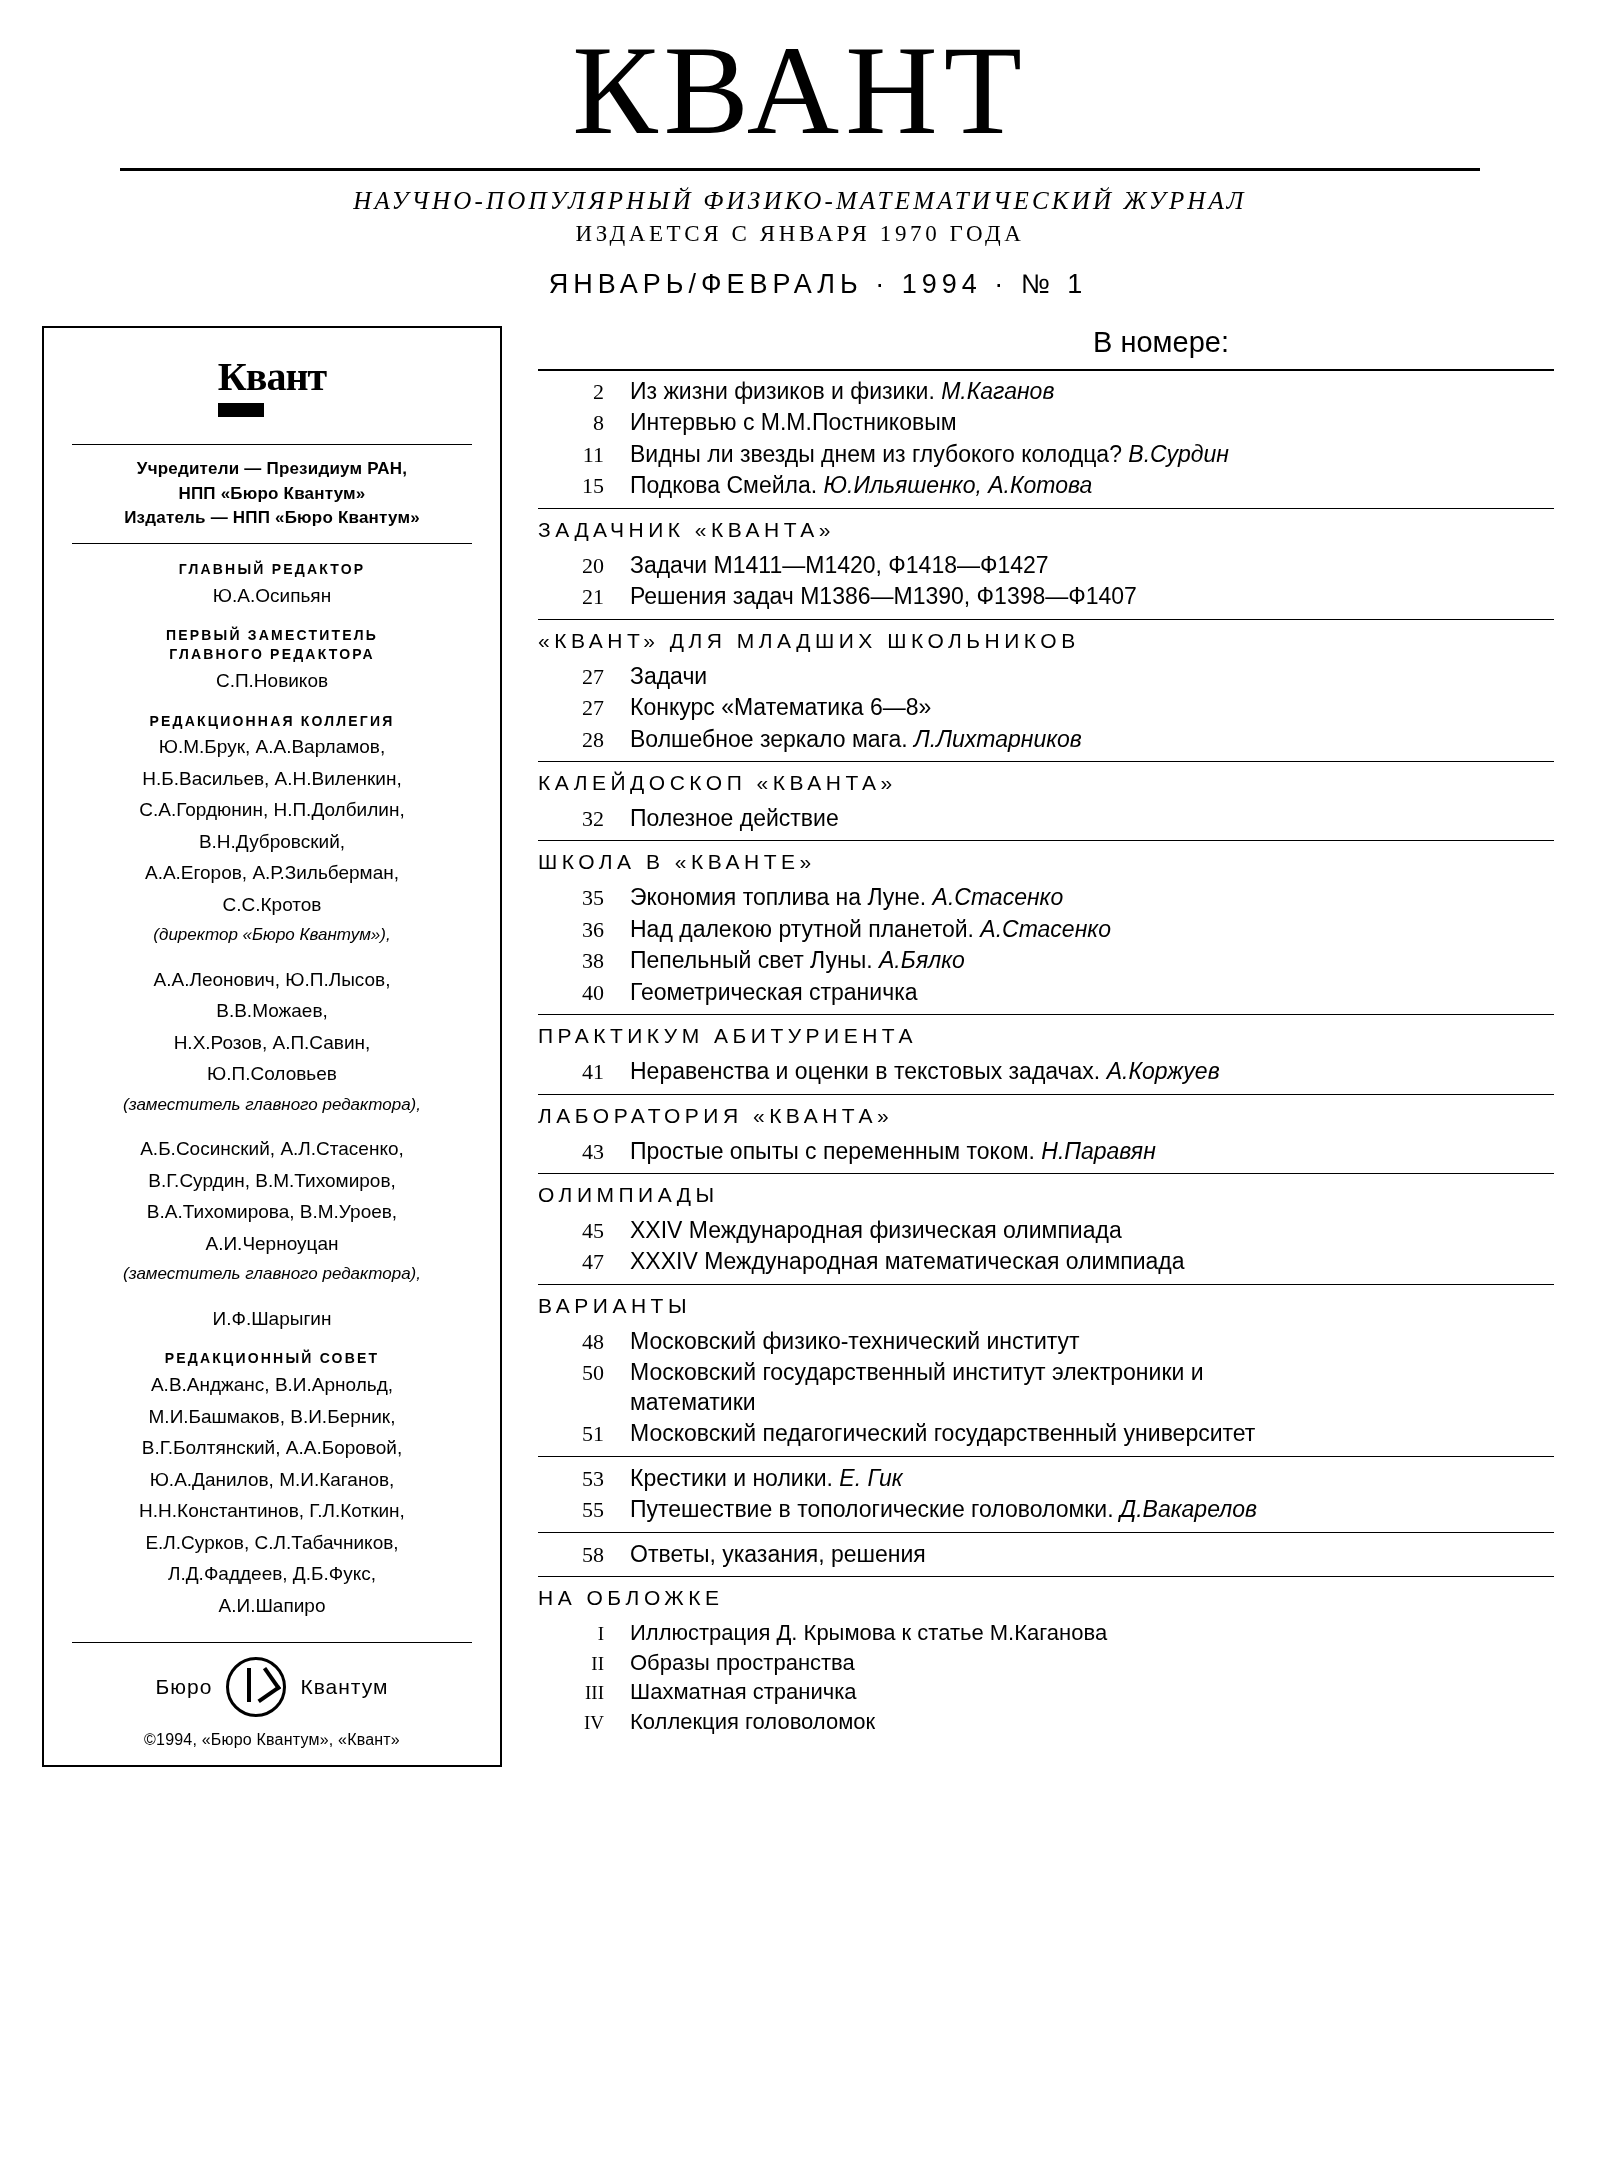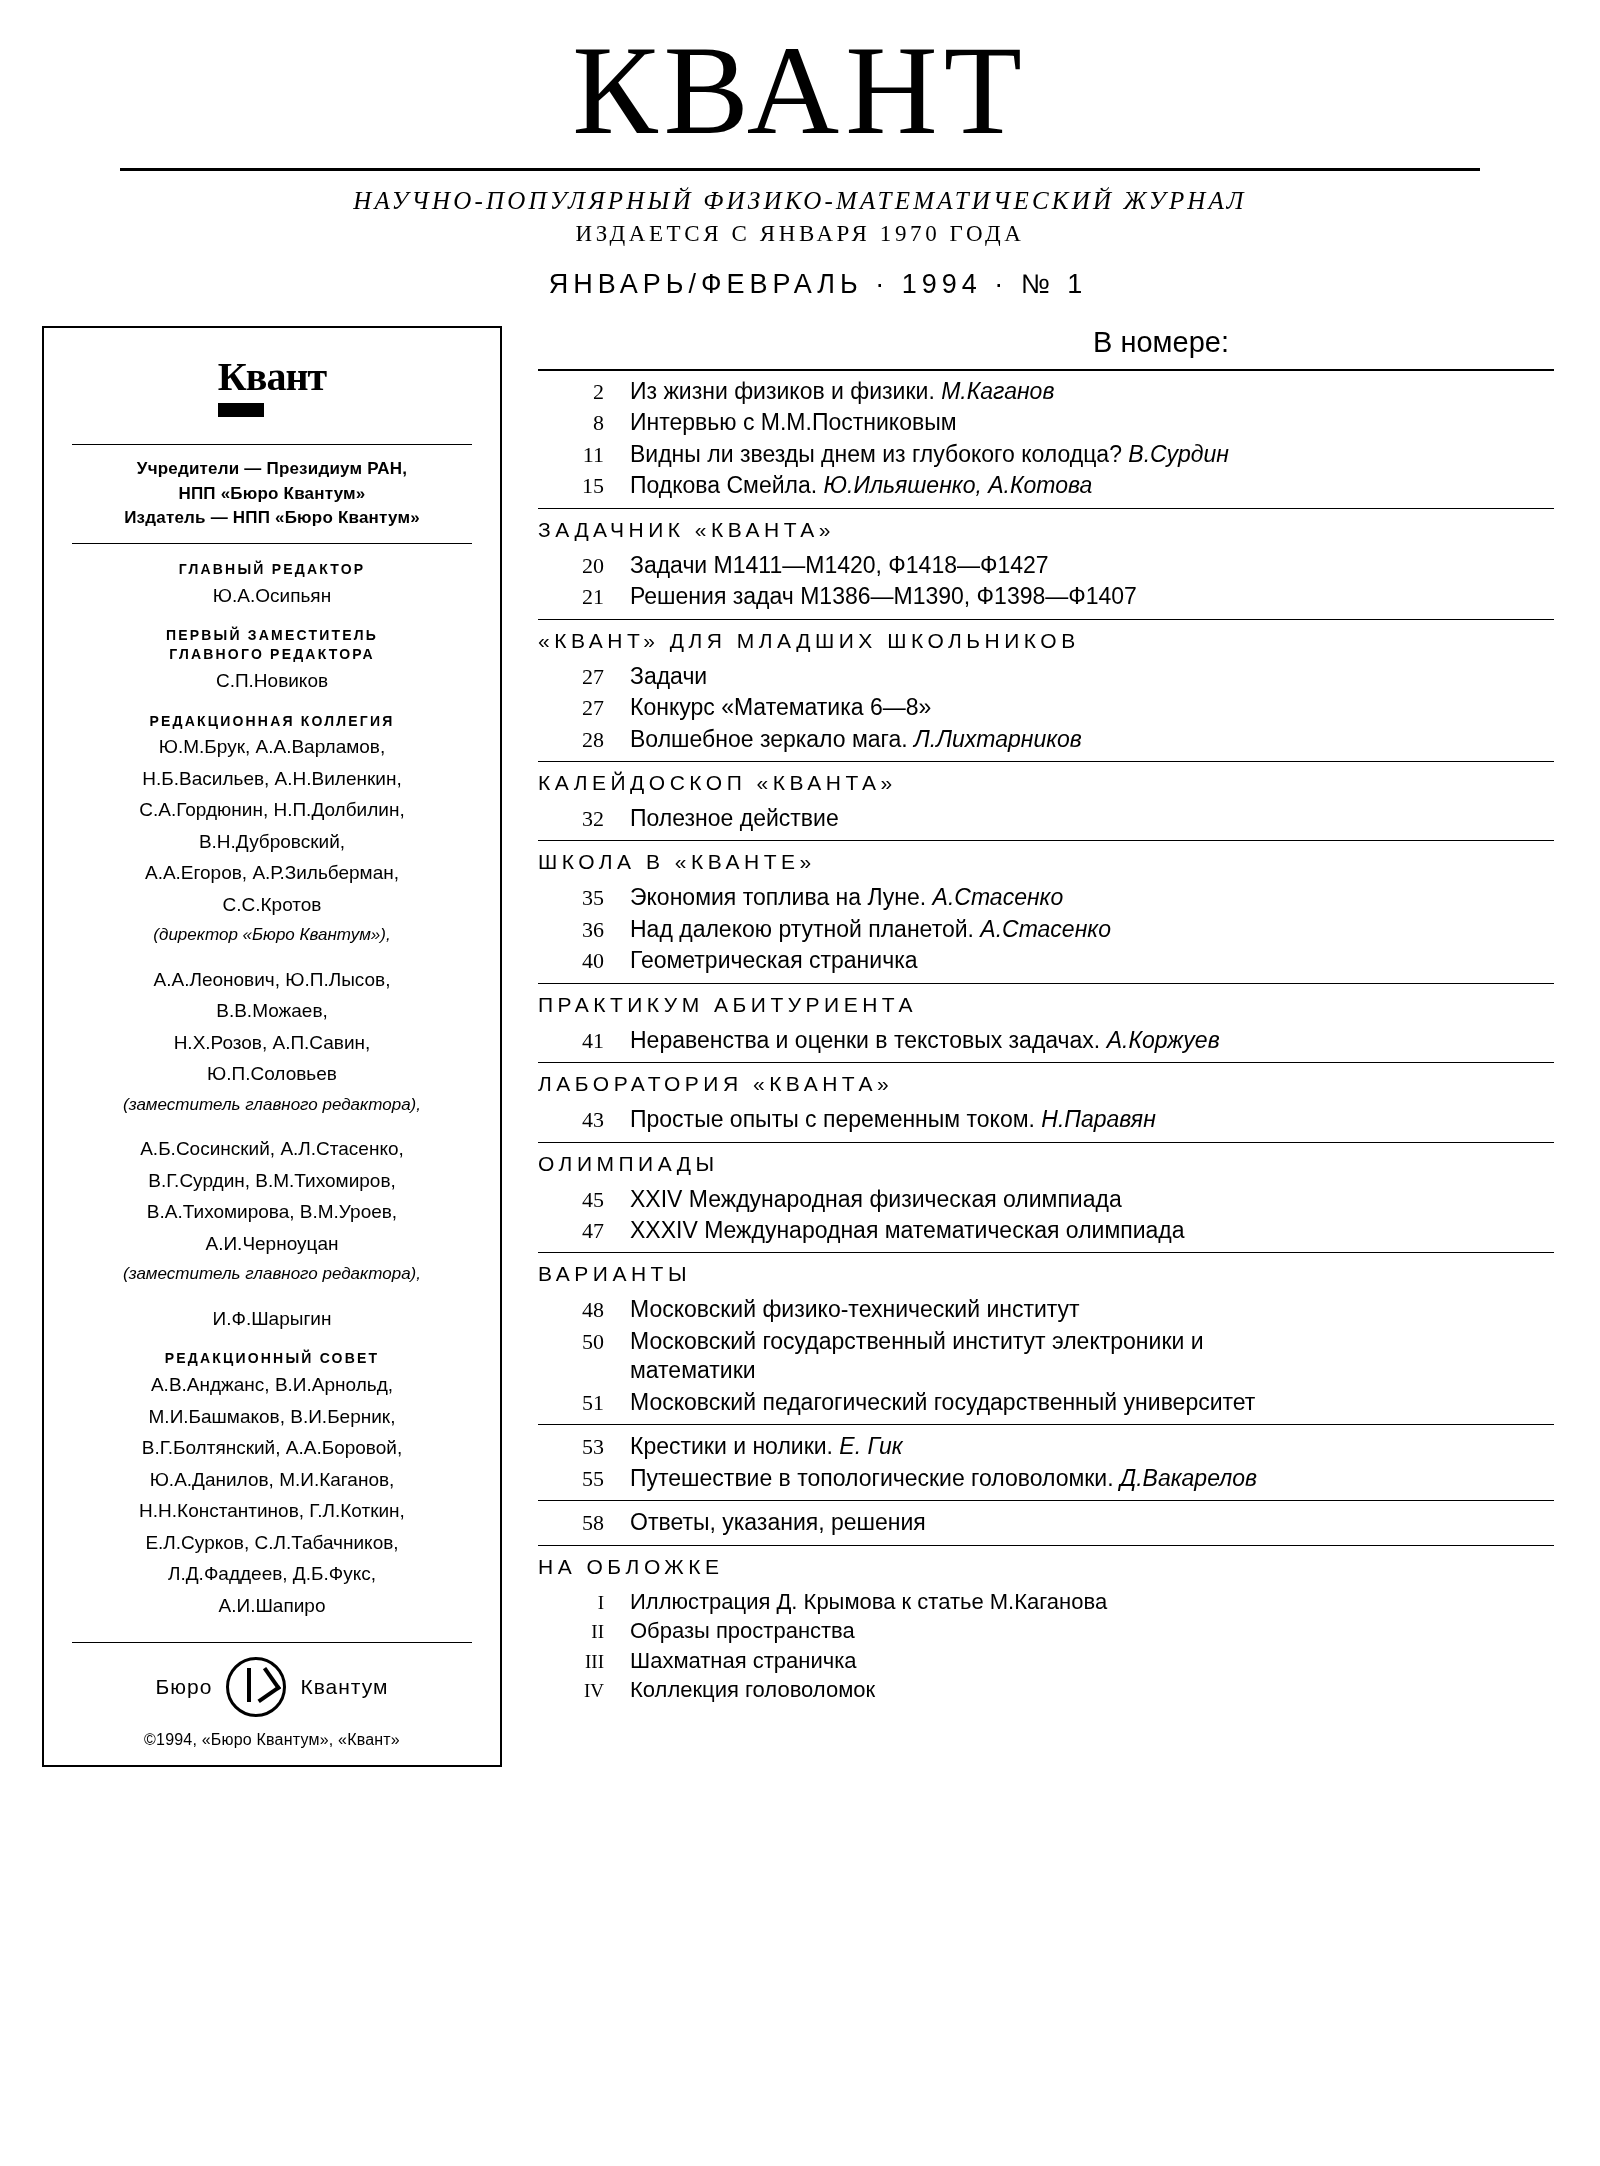--- a/index.html
+++ b/index.html
@@ -379,20 +379,24 @@
       <div class="section-head">ШКОЛА В «КВАНТЕ»</div>
       <div class="entry">
         <div class="pg">35</div>
         <div class="ttl"><span>Экономия топлива на Луне. </span><em>А.Стасенко</em></div>
       </div>
       <div class="entry">
         <div class="pg">36</div>
         <div class="ttl"><span>Над далекою ртутной планетой. </span><em>А.Стасенко</em></div>
       </div>
       <div class="entry">
+        <div class="pg">38</div>
+        <div class="ttl"><span>Пепельный свет Луны. </span><em>А.Бялко</em></div>
+      </div>
+      <div class="entry">
         <div class="pg">40</div>
         <div class="ttl"><span>Геометрическая страничка</span><em></em></div>
       </div>
 
       <hr class="rule-thin">
       <div class="section-head">ПРАКТИКУМ АБИТУРИЕНТА</div>
       <div class="entry">
         <div class="pg">41</div>
         <div class="ttl"><span>Неравенства и оценки в текстовых задачах. </span><em>А.Коржуев</em></div>
       </div>

